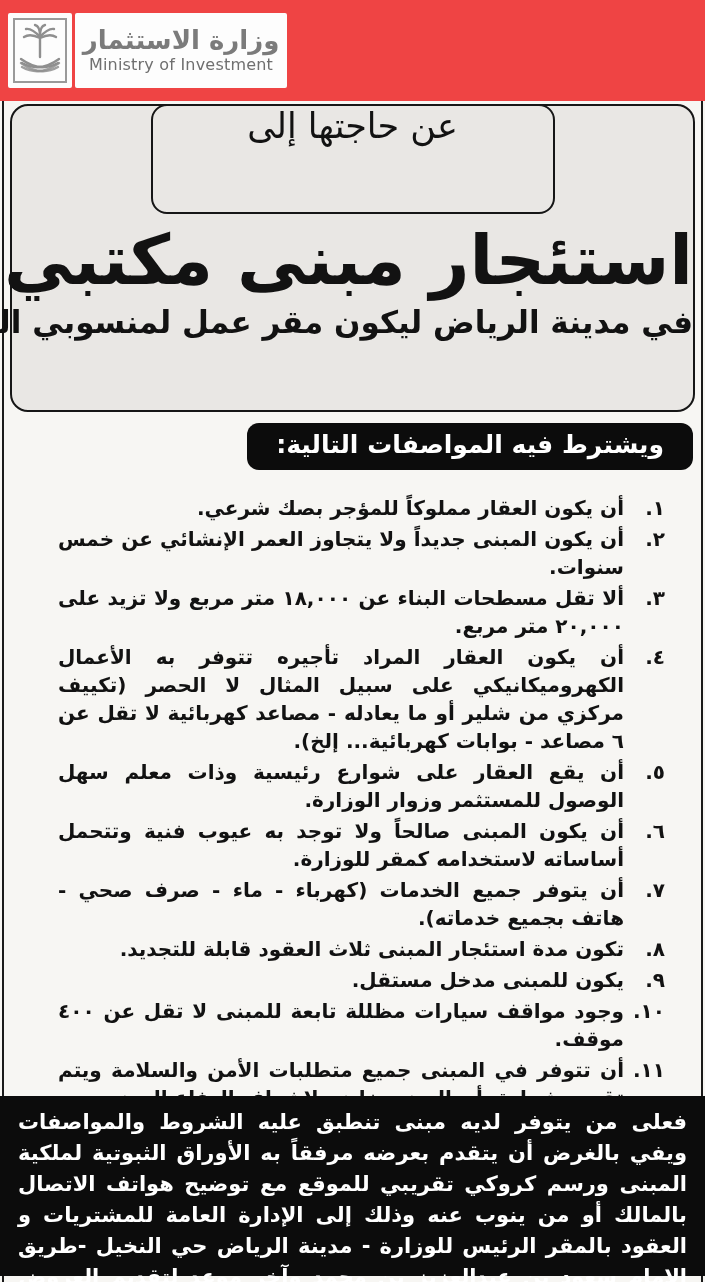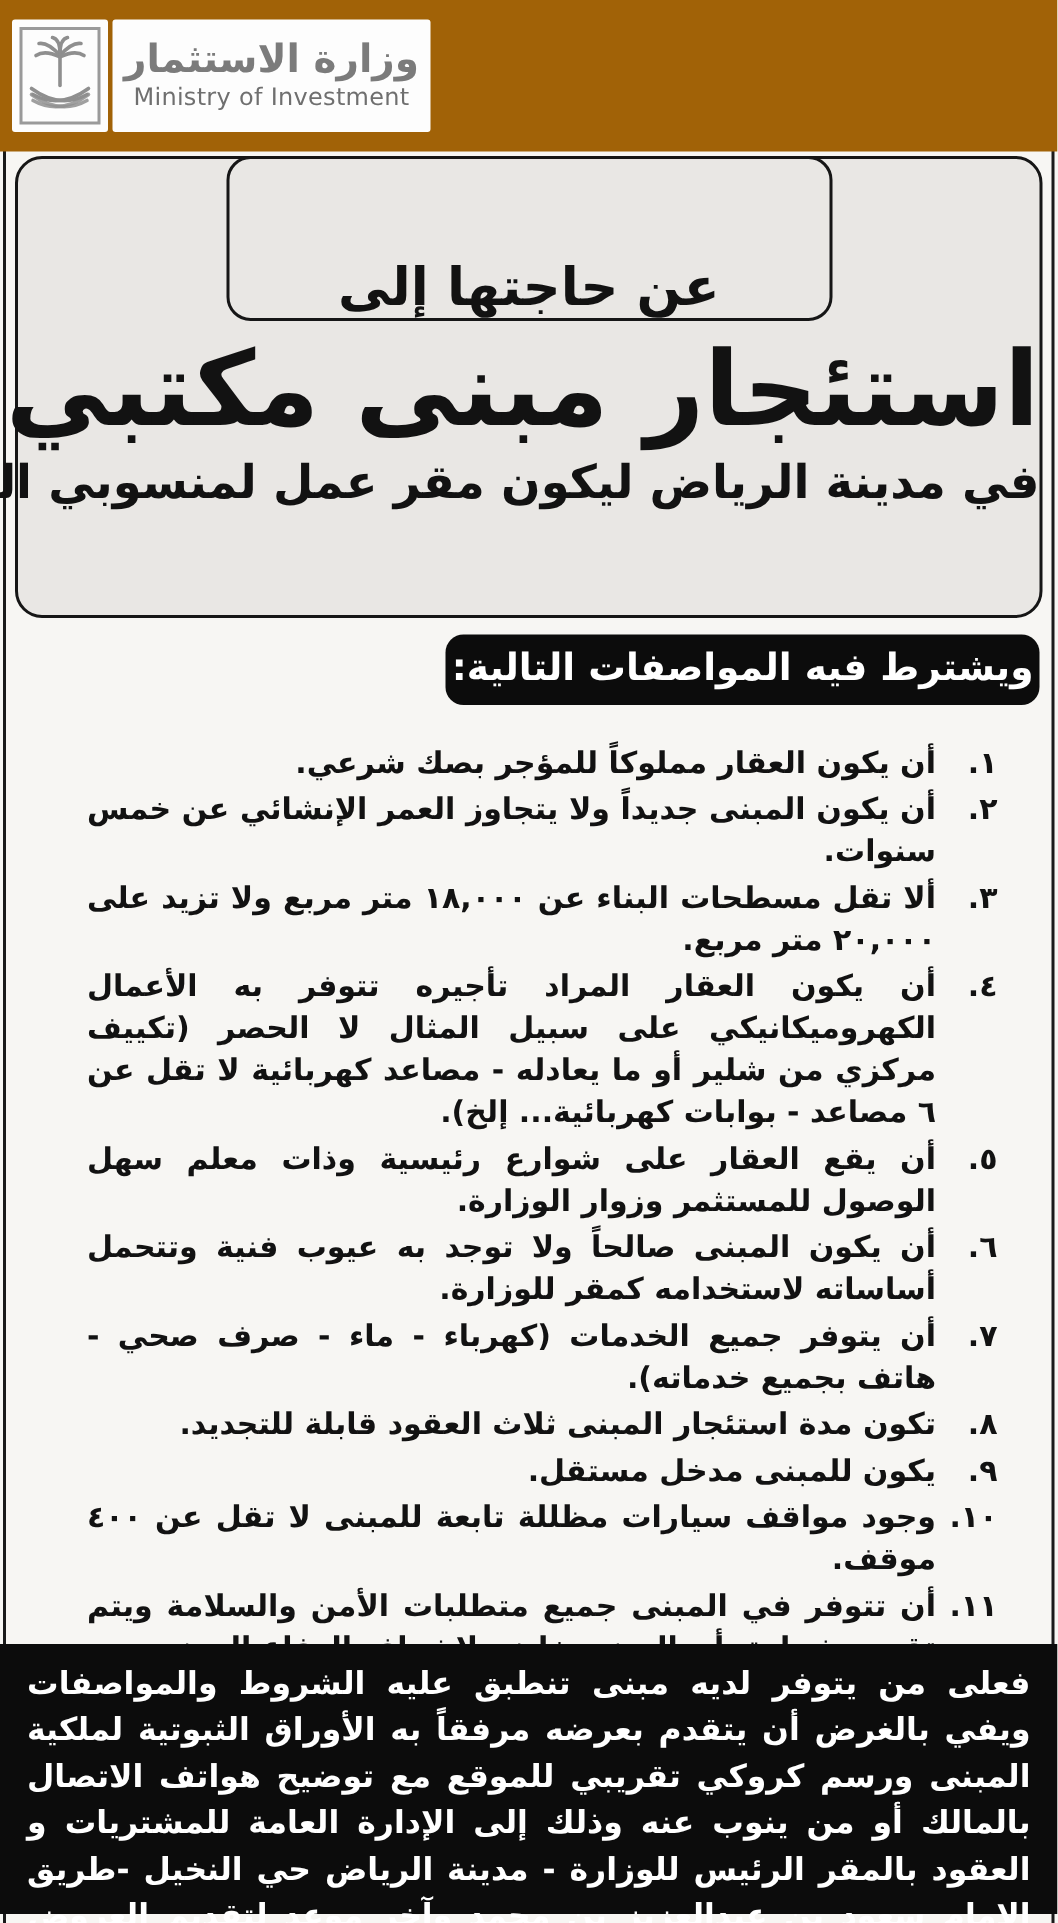--- a/index.html
+++ b/index.html
@@ -7,21 +7,21 @@
   body {
     position:relative; width:705px; height:1282px; overflow:hidden;
     background:#f7f6f3; font-family:"DejaVu Sans", sans-serif; color:#121212;
   }
   .rule { position:absolute; top:0; bottom:0; width:2px; background:#1a1a1a; z-index:0; }
   .rule.left { left:2px; } .rule.right { right:2px; }
 
   
   .header {
     position:absolute; left:0; top:0; width:705px; height:101px;
-    background:#a16207; z-index:2;
+    background:#ef4444; z-index:2;
   }
   .logo { position:absolute; left:8px; top:13px; height:75px; display:flex; gap:3px; }
   .emblem-box {
     width:64px; height:75px; background:#fdfdfd; border-radius:2px;
     display:flex; align-items:center; justify-content:center;
   }
   .emblem-inner {
     width:54px; height:65px; border:2px solid #9a9a9a;
     display:flex; align-items:center; justify-content:center;
   }
@@ -38,33 +38,33 @@
 
   
   .panel {
     position:absolute; left:10px; top:104px; width:685px; height:308px;
     background:#e9e7e4; border:2px solid #161616; border-radius:18px;
     text-align:center; direction:rtl; z-index:1;
   }
   .need-box {
     width:404px; height:110px; margin:-2px auto 0;
     border:2px solid #161616; border-radius:16px;
-    display:flex; align-items:flex-end; justify-content:center;
-    font-size:35px; font-weight:bold;
+    display:flex; align-items:flex-start; justify-content:center;
+    font-size:35px; font-weight:normal;
   }
   .ad-title {
     margin-top:10px; font-size:69px; font-weight:bold; line-height:1.05; white-space:nowrap;margin-left:16px;
   }
   .ad-subtitle { margin-top:8px; font-size:31px; font-weight:bold; white-space:nowrap; }
 
   
   .req-label {
     position:absolute; right:12px; top:423px; z-index:1;
     background:#0c0c0c; color:#fff; border-radius:12px;
-    padding:7px 4px 11px; font-size:25px; font-weight:bold; direction:rtl;
+    padding:7px 29px 11px; font-size:25px; font-weight:bold; direction:rtl;
   }
 
   
   .req-list {
     position:absolute; top:494px; right:40px; left:22px;
     direction:rtl; list-style:none; z-index:1;
   }
   .req-list li {
     display:flex; gap:7px; font-size:20px; font-weight:bold;
     line-height:28px; margin-bottom:3px;

